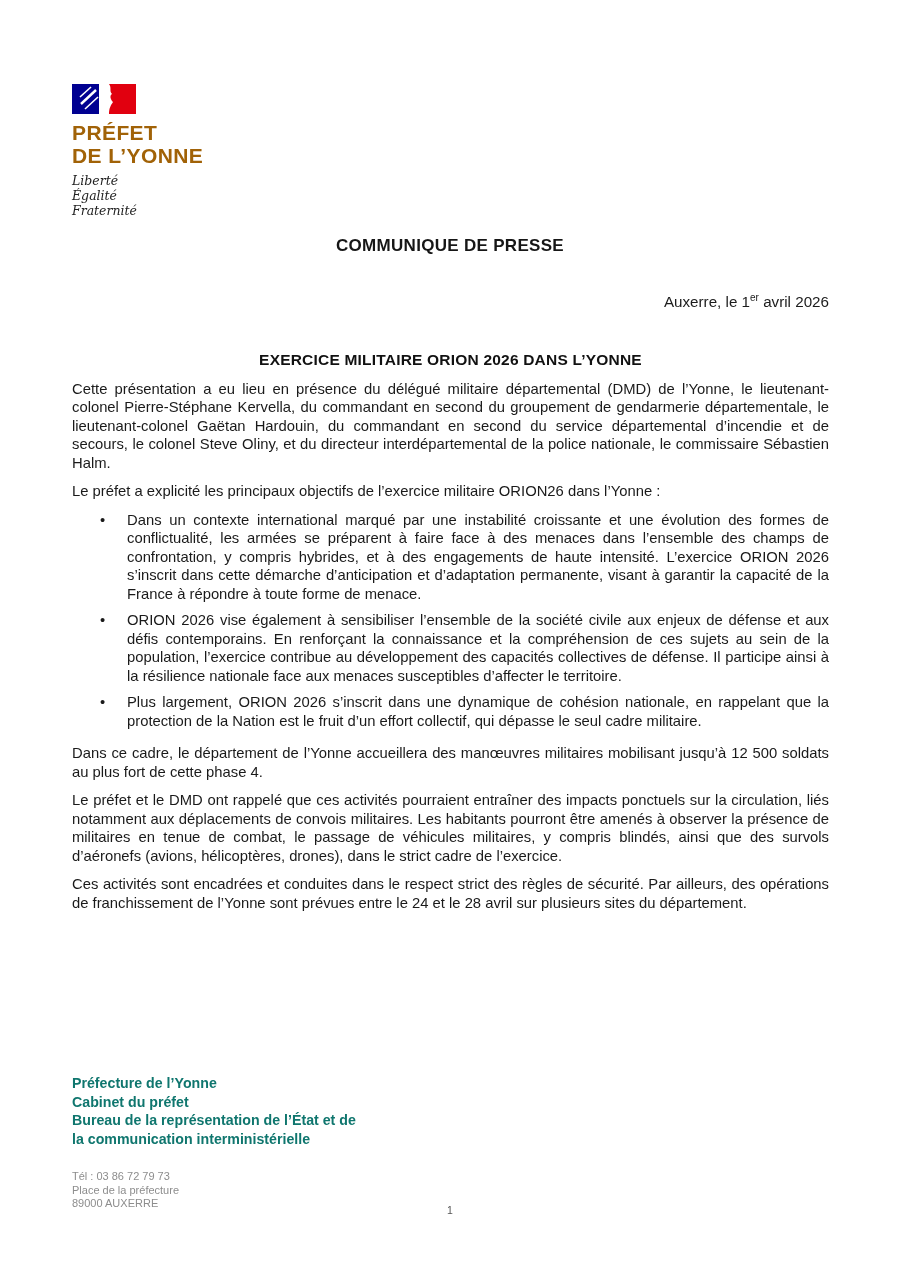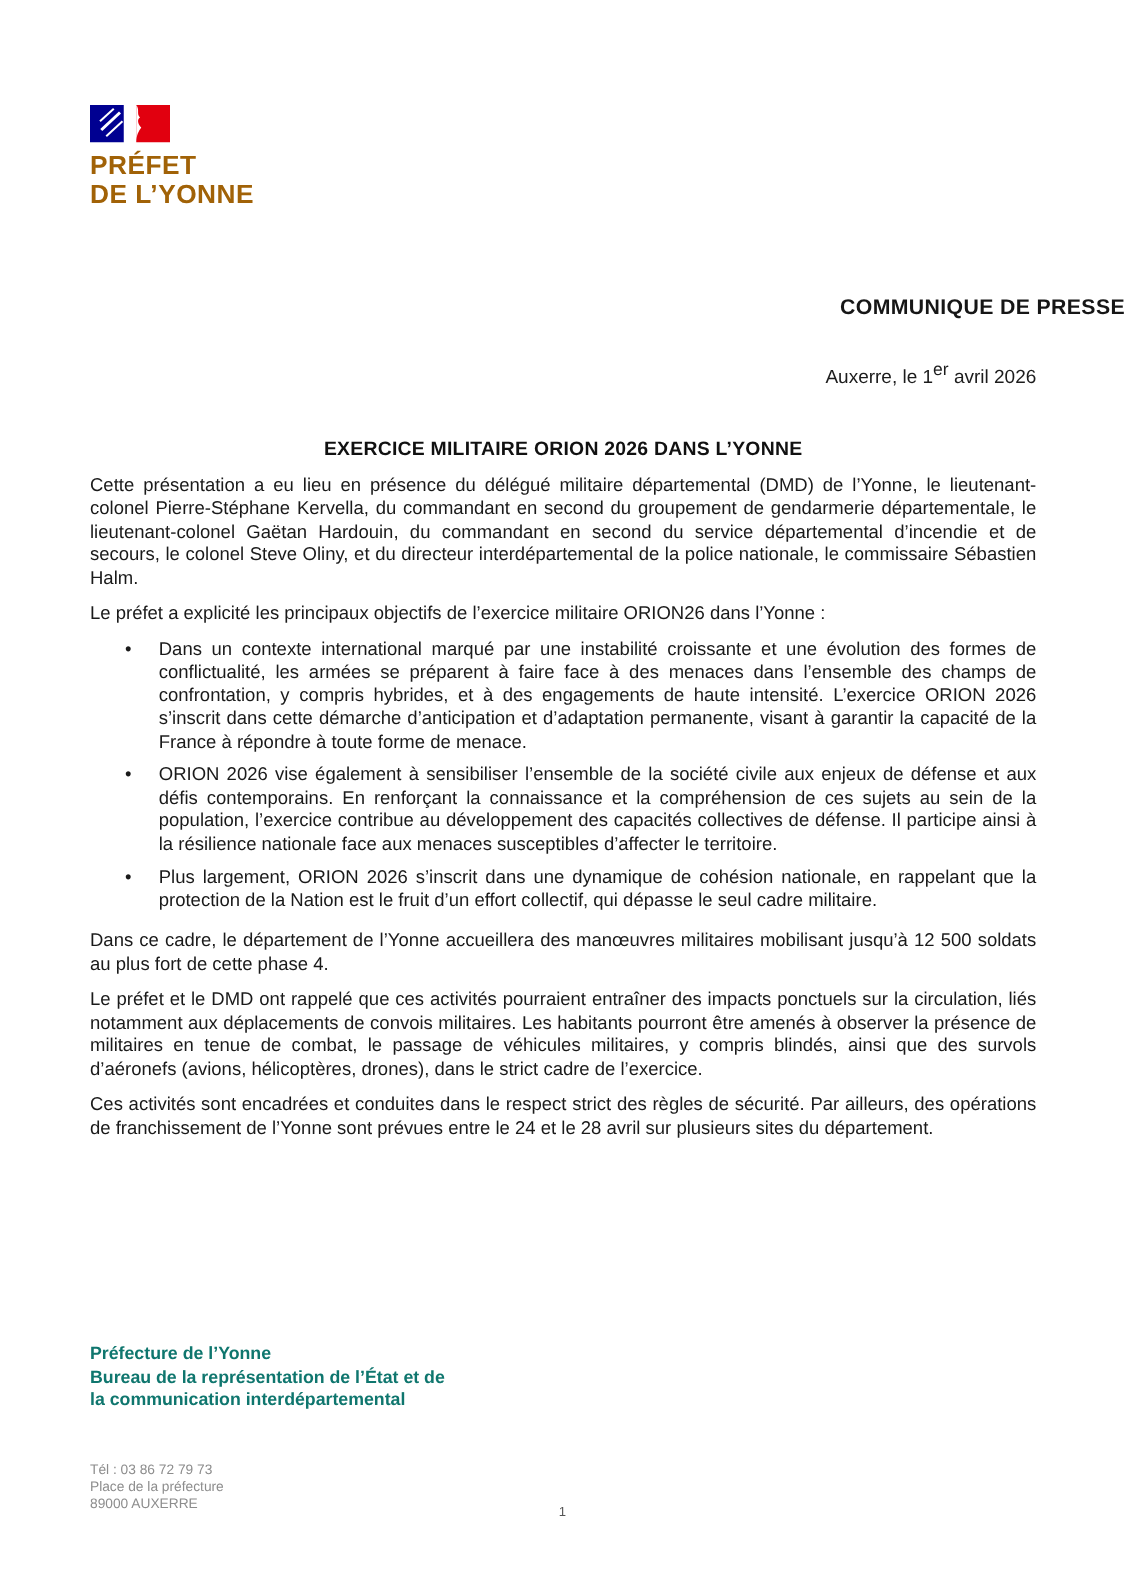--- a/index.html
+++ b/index.html
@@ -36,34 +36,34 @@
     font-style: italic;
     font-size: 12.5px;
     line-height: 15px;
     color: #222;
   }
   
   .press-title {
     position: absolute;
     top: 236px; left: 0;
     width: 100%;
-    text-align: right;
+    text-align: center;
     font-weight: 700;
     font-size: 17px;
     letter-spacing: 0.3px;
     color: #161616;
   }
   .dateline {
     position: absolute;
     top: 293px;
     right: 71px;
     font-size: 15.2px;
     color: #1c1c1c;
   }
-  .dateline sup { font-size: 14px; vertical-align: super; line-height: 0; }
+  .dateline sup { font-size: 10px; vertical-align: super; line-height: 0; }
   
   .content {
     position: absolute;
     top: 351px;
     left: 72px;
     width: 757px;
     font-size: 14.8px;
     line-height: 18.5px;
   }
   .doc-title {
@@ -134,20 +134,25 @@
       <rect x="37" y="0" width="27" height="30" fill="#E1000F"></rect>
       <path d="M8 13 L19 3" stroke="#ffffff" stroke-width="1.6" fill="none"></path>
       <path d="M9 20 L24 6" stroke="#ffffff" stroke-width="2.4" fill="none"></path>
       <path d="M13 25 L26 13" stroke="#ffffff" stroke-width="1.6" fill="none"></path>
       <path d="M37 0 c3 4 0 7 3 10 c-3 2 -1 6 1 8 c-2 3 -4 6 -4 12 z" fill="#ffffff"></path>
     </svg>
     <div class="institution">
       <div>PRÉFET</div>
       <div>DE L’YONNE</div>
     </div>
+    <div class="motto">
+      <div>Liberté</div>
+      <div>Égalité</div>
+      <div>Fraternité</div>
+    </div>
   </div>
 
   <div class="press-title">COMMUNIQUE DE PRESSE</div>
 
   <div class="dateline"><span>Auxerre, le 1</span><sup>er</sup><span> avril 2026</span></div>
 
   <div class="content">
     <h1 class="doc-title">EXERCICE MILITAIRE ORION 2026 DANS L’YONNE</h1>
 
     <p>Cette présentation a eu lieu en présence du délégué militaire départemental (DMD) de l’Yonne, le lieutenant-colonel Pierre-Stéphane Kervella, du commandant en second du groupement de gendarmerie départementale, le lieutenant-colonel Gaëtan Hardouin, du commandant en second du service départemental d’incendie et de secours, le colonel Steve Oliny, et du directeur interdépartemental de la police nationale, le commissaire Sébastien Halm.</p>
@@ -159,22 +164,23 @@
       <li><span>Plus largement, ORION 2026 s’inscrit dans une dynamique de cohésion nationale, en rappelant que la protection de la Nation est le fruit d’un effort collectif, qui dépasse le seul cadre militaire.</span></li>
     </ul>
 
     <p>Dans ce cadre, le département de l’Yonne accueillera des manœuvres militaires mobilisant jusqu’à 12 500 soldats au plus fort de cette phase 4.</p>
     <p>Le préfet et le DMD ont rappelé que ces activités pourraient entraîner des impacts ponctuels sur la circulation, liés notamment aux déplacements de convois militaires. Les habitants pourront être amenés à observer la présence de militaires en tenue de combat, le passage de véhicules militaires, y compris blindés, ainsi que des survols d’aéronefs (avions, hélicoptères, drones), dans le strict cadre de l’exercice.</p>
     <p>Ces activités sont encadrées et conduites dans le respect strict des règles de sécurité. Par ailleurs, des opérations de franchissement de l’Yonne sont prévues entre le 24 et le 28 avril sur plusieurs sites du département.</p>
   </div>
 
   <div class="signature">
     <div>Préfecture de l’Yonne</div>
+    <div>Cabinet du préfet</div>
     <div>Bureau de la représentation de l’État et de</div>
-    <div>la communication interdépartemental</div>
+    <div>la communication interministérielle</div>
   </div>
 
   <div class="footer">
     <div>Tél : 03 86 72 79 73</div>
     <div>Place de la préfecture</div>
     <div>89000 AUXERRE</div>
   </div>
 
   <div class="page-number">1</div>
 

